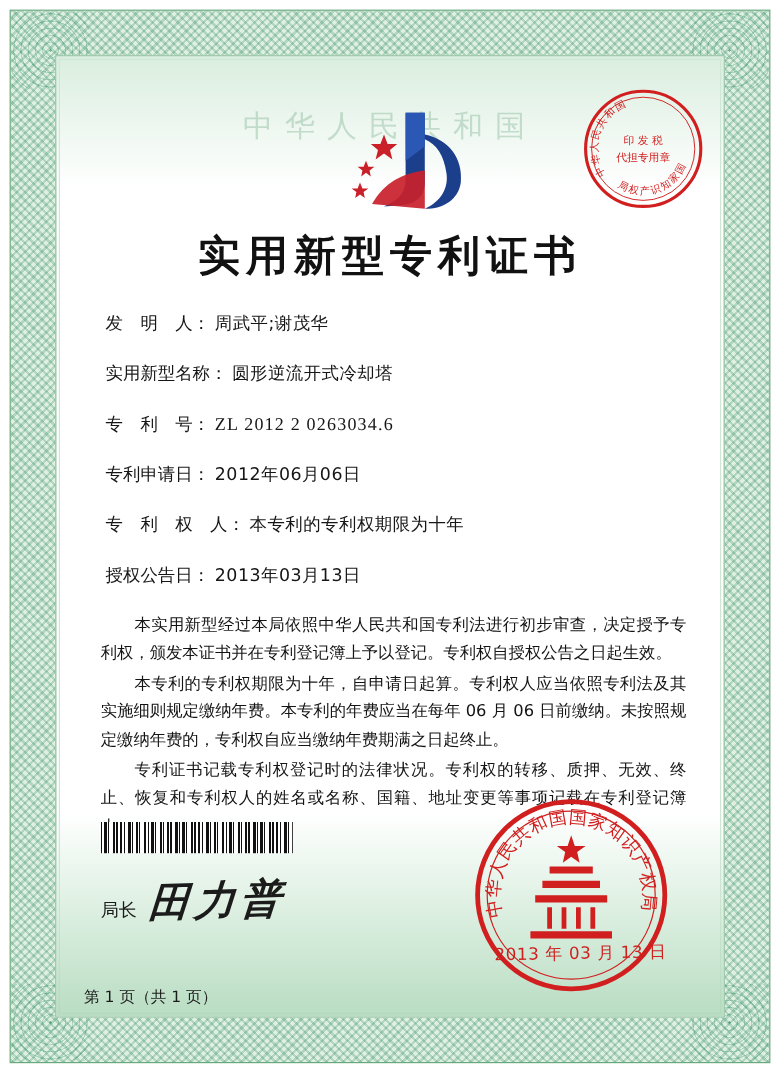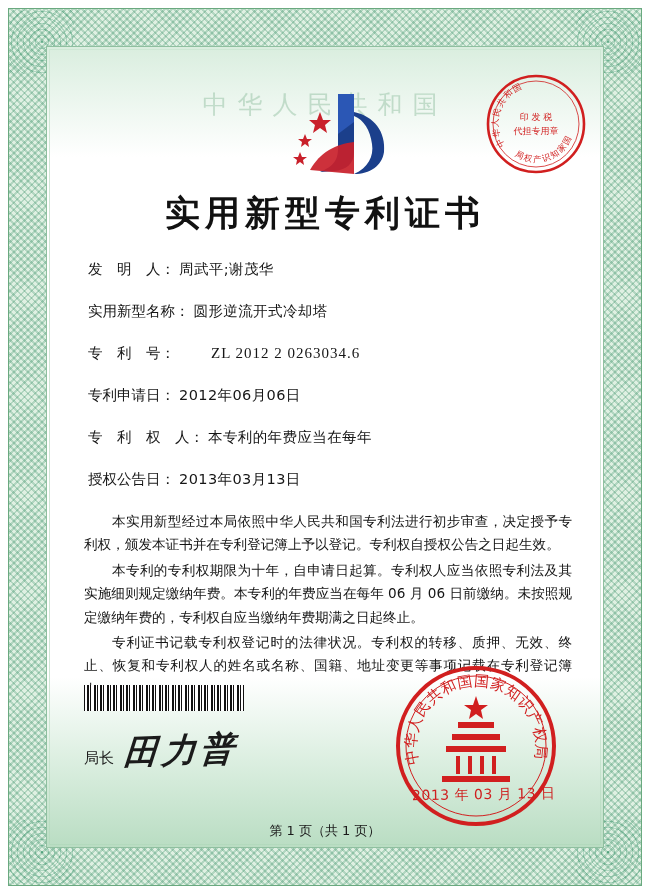--- a/index.html
+++ b/index.html
@@ -141,21 +141,20 @@
     white-space: pre;
     margin-right: 4px;
   }
   .field .value {
     letter-spacing: 0.4px;
   }
   .field .value.mono {
     font-family: "Liberation Serif", serif;
     letter-spacing: 1px;
     font-size: 15px;
-    margin-left: 32px;
   }
 
   .body-text {
     position: absolute;
     top: 450px;
     left: 14px;
     right: 8px;
     font-size: 13.6px;
     line-height: 1.72;
     text-align: justify;
@@ -218,21 +217,20 @@
     color: #cf2020;
     font-family: "DejaVu Sans", sans-serif;
     letter-spacing: 0.5px;
     transform: rotate(-1deg);
   }
 
   .page-footer {
     position: absolute;
     left: 0; right: 0;
     top: 762px;
-    text-align: center;
     font-size: 13px;
     font-family: "DejaVu Sans", sans-serif;
     color: #1a1a1a;
   }
 </style>
 </head>
 <body>
 
 <div class="page">
 
@@ -305,21 +303,21 @@
       <div class="field">
         <span class="label">专　利　号：</span>
         <span class="value mono">ZL 2012 2 0263034.6</span>
       </div>
       <div class="field">
         <span class="label">专利申请日：</span>
         <span class="value">2012年06月06日</span>
       </div>
       <div class="field">
         <span class="label">专　利　权　人：</span>
-        <span class="value">本专利的年费应当在每年</span>
+        <span class="value">本专利的专利权期限为十年</span>
       </div>
       <div class="field">
         <span class="label">授权公告日：</span>
         <span class="value">2013年03月13日</span>
       </div>
     </div>
 
     <div class="body-text">
       <p>本实用新型经过本局依照中华人民共和国专利法进行初步审查，决定授予专利权，颁发本证书并在专利登记簿上予以登记。专利权自授权公告之日起生效。</p>
       <p>本专利的专利权期限为十年，自申请日起算。专利权人应当依照专利法及其实施细则规定缴纳年费。本专利的年费应当在每年 06 月 06 日前缴纳。未按照规定缴纳年费的，专利权自应当缴纳年费期满之日起终止。</p>

